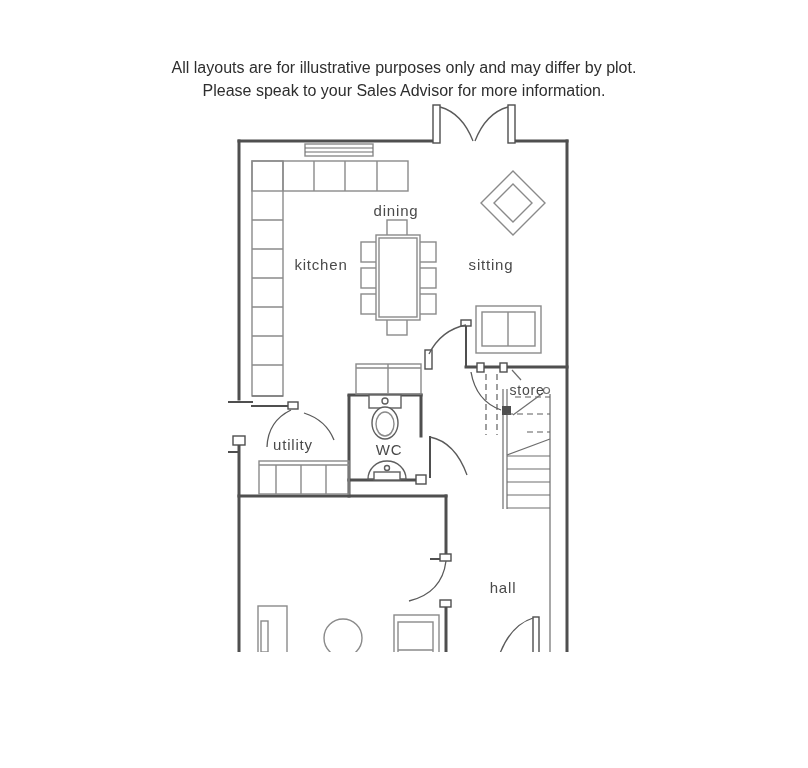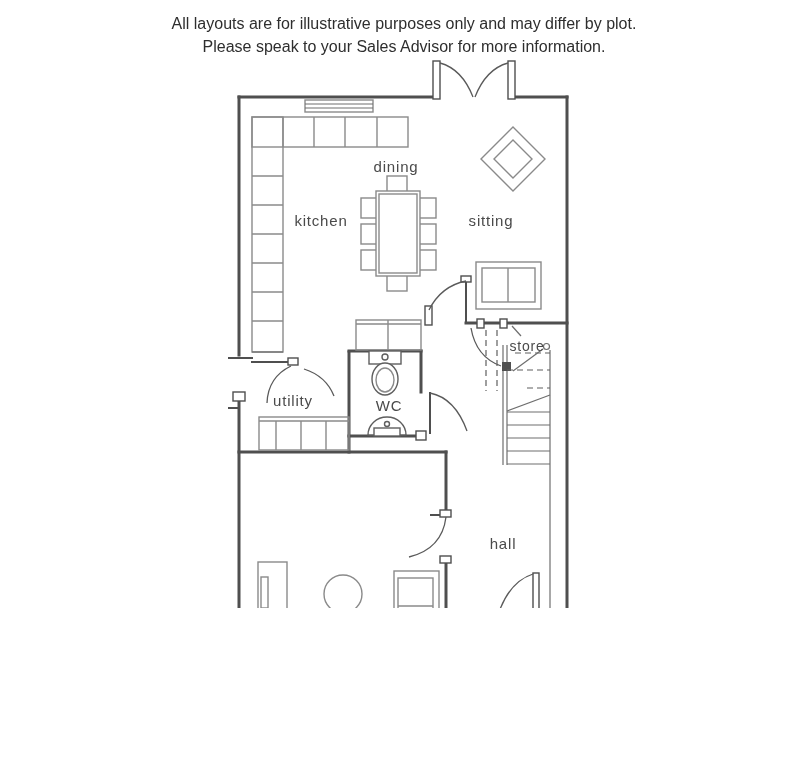--- a/index.html
+++ b/index.html
@@ -1,20 +1,20 @@
 <!DOCTYPE html>
 <html style="--wall: #4f4f4f; --fur: #8a8a8a; --fix: #5f5f5f; --lbl: #4a4a4a; --hdr: #2e2e2e; --bg: #ffffff;"><head>
 <meta charset="utf-8">
 <style>
   :root{
     --wall:#4f4f4f; --fur:#8a8a8a; --fix:#5f5f5f; --lbl:#4a4a4a; --hdr:#2e2e2e; --bg:#ffffff;
   }
   html,body{margin:0;padding:0;background:var(--bg);}
   .page{width:808px;height:608px;position:relative;background:var(--bg);overflow:hidden;
-        font-family:"Liberation Sans", sans-serif;}
+        font-family:"Liberation Sans", sans-serif;margin-top:44px;}
   svg{display:block}
   .hdr{font-family:"Liberation Sans",sans-serif;font-size:16px;fill:var(--hdr);}
   .lbl{font-family:"Liberation Sans",sans-serif;font-size:15px;fill:var(--lbl);letter-spacing:.8px;}
   .lbl-sm{font-size:14px;}
   .wall{stroke:var(--wall);stroke-width:3;fill:none;stroke-linecap:square;}
   .wallthin{stroke:var(--wall);stroke-width:2;fill:none;stroke-linecap:square;}
   .fur{stroke:var(--fur);stroke-width:1.4;fill:#fff;}
   .furn{stroke:var(--fur);stroke-width:1.4;fill:none;}
   .fix{stroke:var(--fix);stroke-width:1.4;fill:#fff;}
   .thin{stroke:#6e6e6e;stroke-width:1.2;fill:none;}

